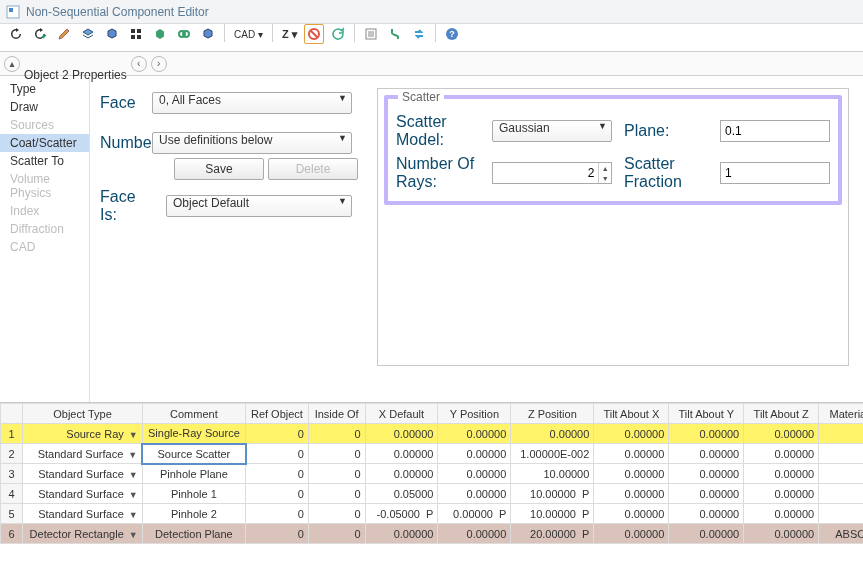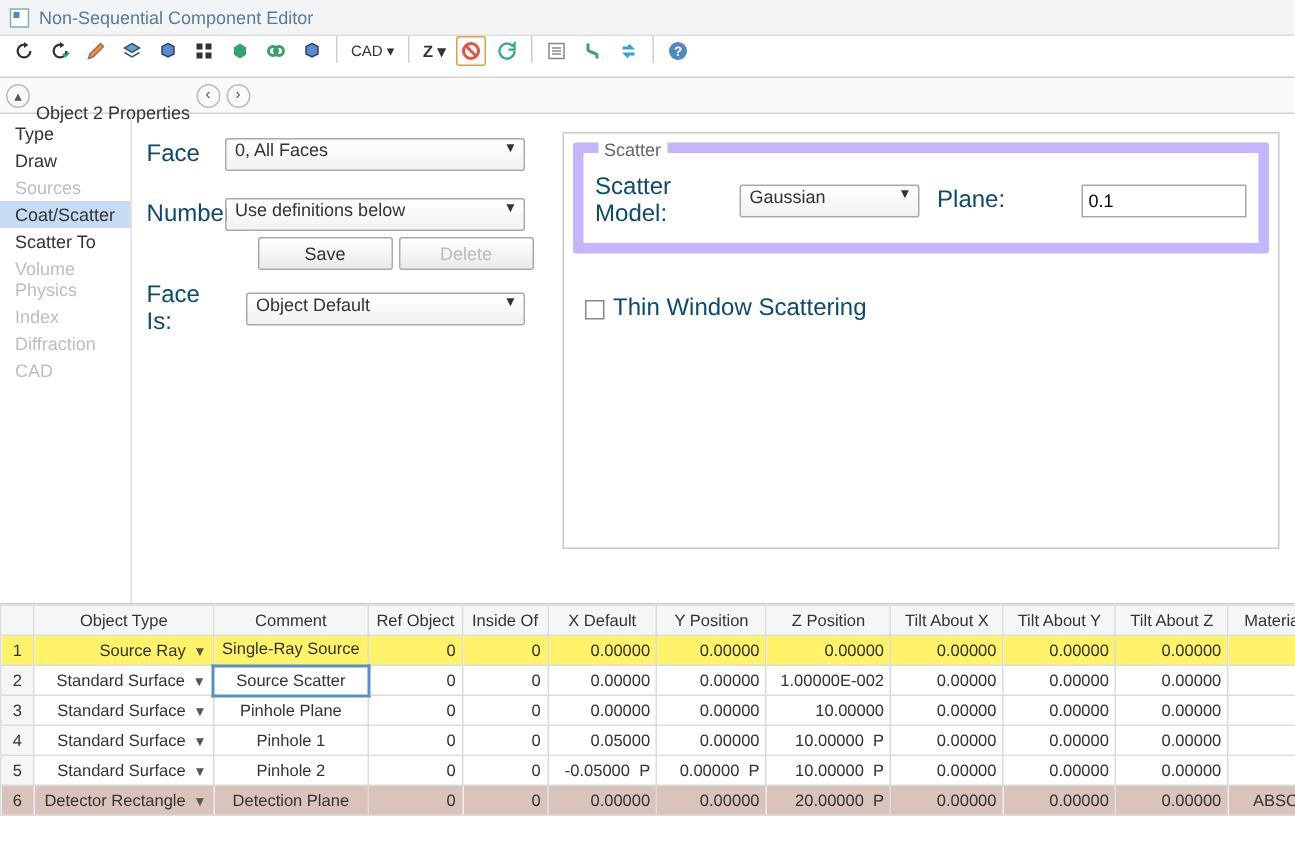--- a/index.html
+++ b/index.html
@@ -14,21 +14,21 @@
   .propbar .chev { width: 16px; height: 16px; display: inline-flex; align-items: center; justify-content: center; border: 1px solid #bbb; border-radius: 8px; cursor: pointer; font-size: 10px; color: #555; }
   .propbar .label { font-size: 12px; color: #333; margin-top: 23px; }
   .main { display: flex; height: 326px; }
   .sidebar { width: 110px; border-right: 1px solid #e0e0e0; padding-top: 4px; }
   .sidebar .item { padding: 2px 10px; font-size: 12px; cursor: pointer; color: #333; }
   .sidebar .item.muted { color: #bdbdbd; }
   .sidebar .item.selected { background: #c6dcf5; }
   .editor { flex: 1; display: flex; }
   .left-pane { width: 275px; padding: 8px 6px 6px 10px; }
   .right-pane { flex: 1; padding: 6px 8px 6px 6px; position: relative; }
-  .scatter-box { border: 7px solid #c4b5fd; border-radius: 2px; padding: 4px 8px 10px 8px; position: relative; }
+  .scatter-box { border: 4px solid #c4b5fd; border-radius: 2px; padding: 4px 8px 10px 8px; position: relative; }
   .fieldset-legend { position: absolute; top: -2px; left: 10px; background: #fff; padding: 0 4px; font-size: 12px; color: #666; transform: translateY(-50%); }
   .row { display: flex; align-items: center; gap: 6px; margin-top: 8px; }
   .row label { font-size: 16px; color: #0c4a6e; }
   .select, .combo { height: 22px; border: 1px solid #aaa; background: linear-gradient(#fff,#f2f2f2); display: inline-flex; align-items: flex-start; justify-content: space-between; padding: 0 4px 0 6px; font-size: 12px; cursor: pointer; border-radius: 2px;}
   .select .caret, .combo .caret { font-size: 9px; color: #333; margin-left: 6px; }
   .textbox { height: 22px; border: 1px solid #aaa; background: #fff; padding: 0 4px; font-size: 12px; }
   .spinner { display: inline-flex; height: 22px; border: 1px solid #aaa; background: #fff; align-items: stretch; }
   .spinner input { border: none; width: 100%; text-align: right; padding: 0 4px; font-size: 12px; outline: none; background:transparent;}
   .spinner .spin { width: 14px; display: flex; flex-direction: column; border-left: 1px solid #ccc; }
   .spinner .spin div { flex: 1; display: flex; align-items: center; justify-content: center; font-size: 7px; cursor: pointer; color:#555;}
@@ -222,24 +222,32 @@
           <span class="fieldset-legend">Scatter</span>
           <div class="row" style="margin-top:10px">
             <label style="width:90px">Scatter Model:</label>
             <div class="combo" style="width:120px">
               <span>Gaussian</span>
               <span class="caret">▼</span>
             </div>
             <label style="width:90px;margin-left:6px">Plane:</label>
             <input class="textbox" style="width: 110px;" value="0.1">
           </div>
-        </div>
-        <div class="row" style="margin:28px 0 0 14px">
-          <span class="checkbox"></span>
-          <label>Thin Window Scattering</label>
+          <div class="row" style="margin-top:6px">
+            <label style="width:90px">Number Of Rays:</label>
+            <div class="spinner" style="width:120px">
+              <input value="2" style="">
+              <div class="spin">
+                  <div>▲</div>
+                  <div>▼</div>
+                </div>
+            </div>
+            <label style="width:90px;margin-left:6px">Scatter Fraction</label>
+            <input class="textbox" style="width: 110px;" value="1">
+          </div>
         </div>
       </div>
     </div>
   </div>
 </div>
 
 <div class="table-wrap">
   <table>
     <colgroup>
       <col class="c-rownum">

